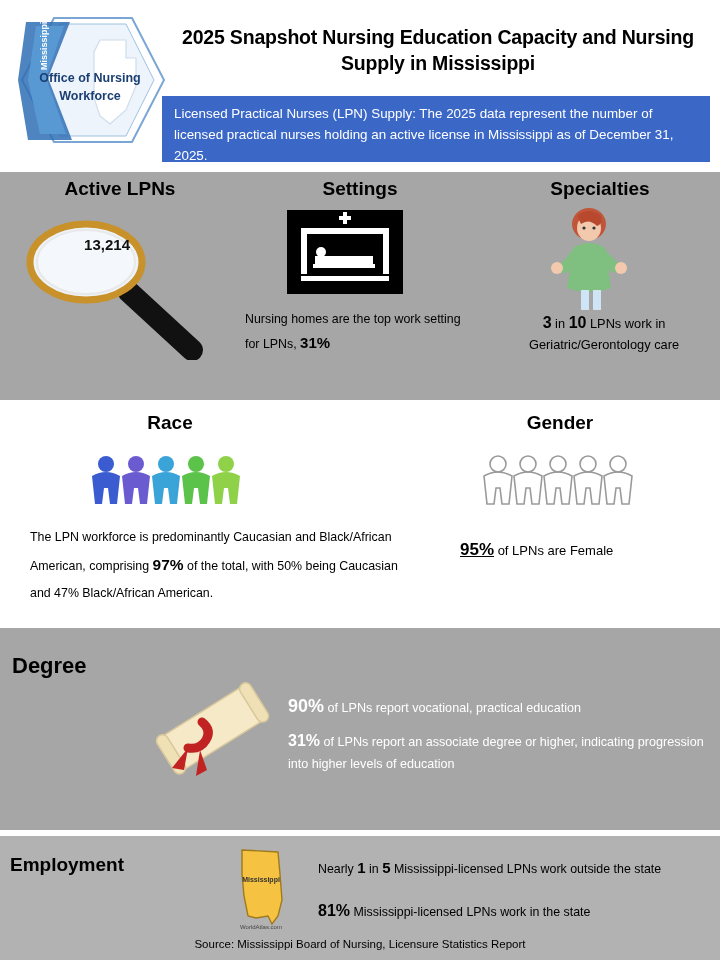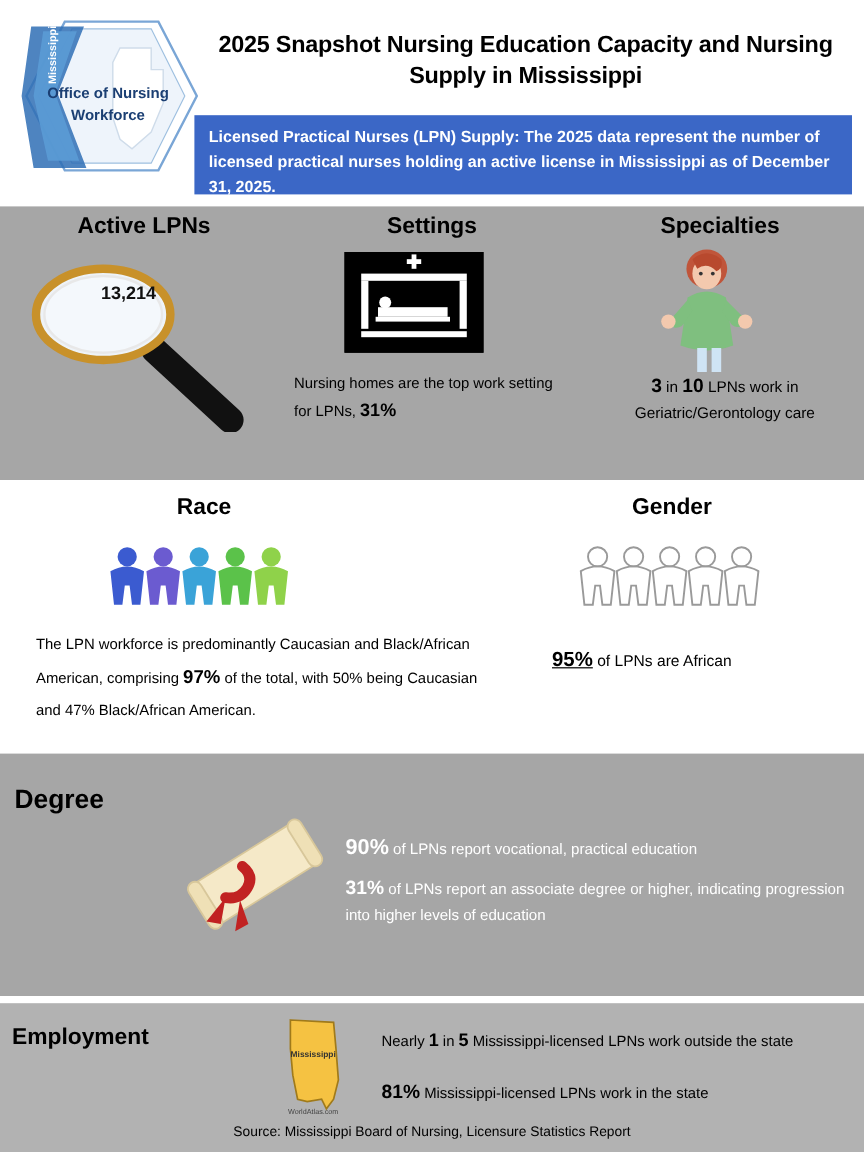--- a/index.html
+++ b/index.html
@@ -49,21 +49,21 @@
   }
 
   .blue-band {
     position: absolute;
     left: 162px;
     top: 96px;
     width: 548px;
     height: 66px;
     background: #3b67c6;
     color: #ffffff;
-    font-weight: bold;
+    font-weight: normal;
     font-size: 13.4px;
     line-height: 21px;
     padding: 7px 10px 0 12px;
     box-sizing: border-box;
   }
 
   
   .band-gray-1 {
     position: absolute;
     left: 0;
@@ -423,21 +423,21 @@
           <path d="M64,24 q14,-8 28,0 l-3,28 h-7 l-2,-16 h-4 l-2,16 h-7 z"></path>
           <circle cx="108" cy="12" r="8"></circle>
           <path d="M94,24 q14,-8 28,0 l-3,28 h-7 l-2,-16 h-4 l-2,16 h-7 z"></path>
           <circle cx="138" cy="12" r="8"></circle>
           <path d="M124,24 q14,-8 28,0 l-3,28 h-7 l-2,-16 h-4 l-2,16 h-7 z"></path>
         </g>
       </svg>
     </div>
 
     <div class="gender-text">
-      <b>95%</b><span> of LPNs are African</span>
+      <b>95%</b><span> of LPNs are Female</span>
     </div>
   </div>
 
   <div class="band-degree">
     <div class="degree-head">Degree</div>
 
     <div class="diploma">
       <svg width="160" height="120" viewBox="0 0 160 120">
         <g transform="rotate(-32 80 60)">
           <rect x="34" y="40" width="98" height="40" rx="4" fill="#f5e9c8" stroke="#d8c79a" stroke-width="1.5"></rect>

